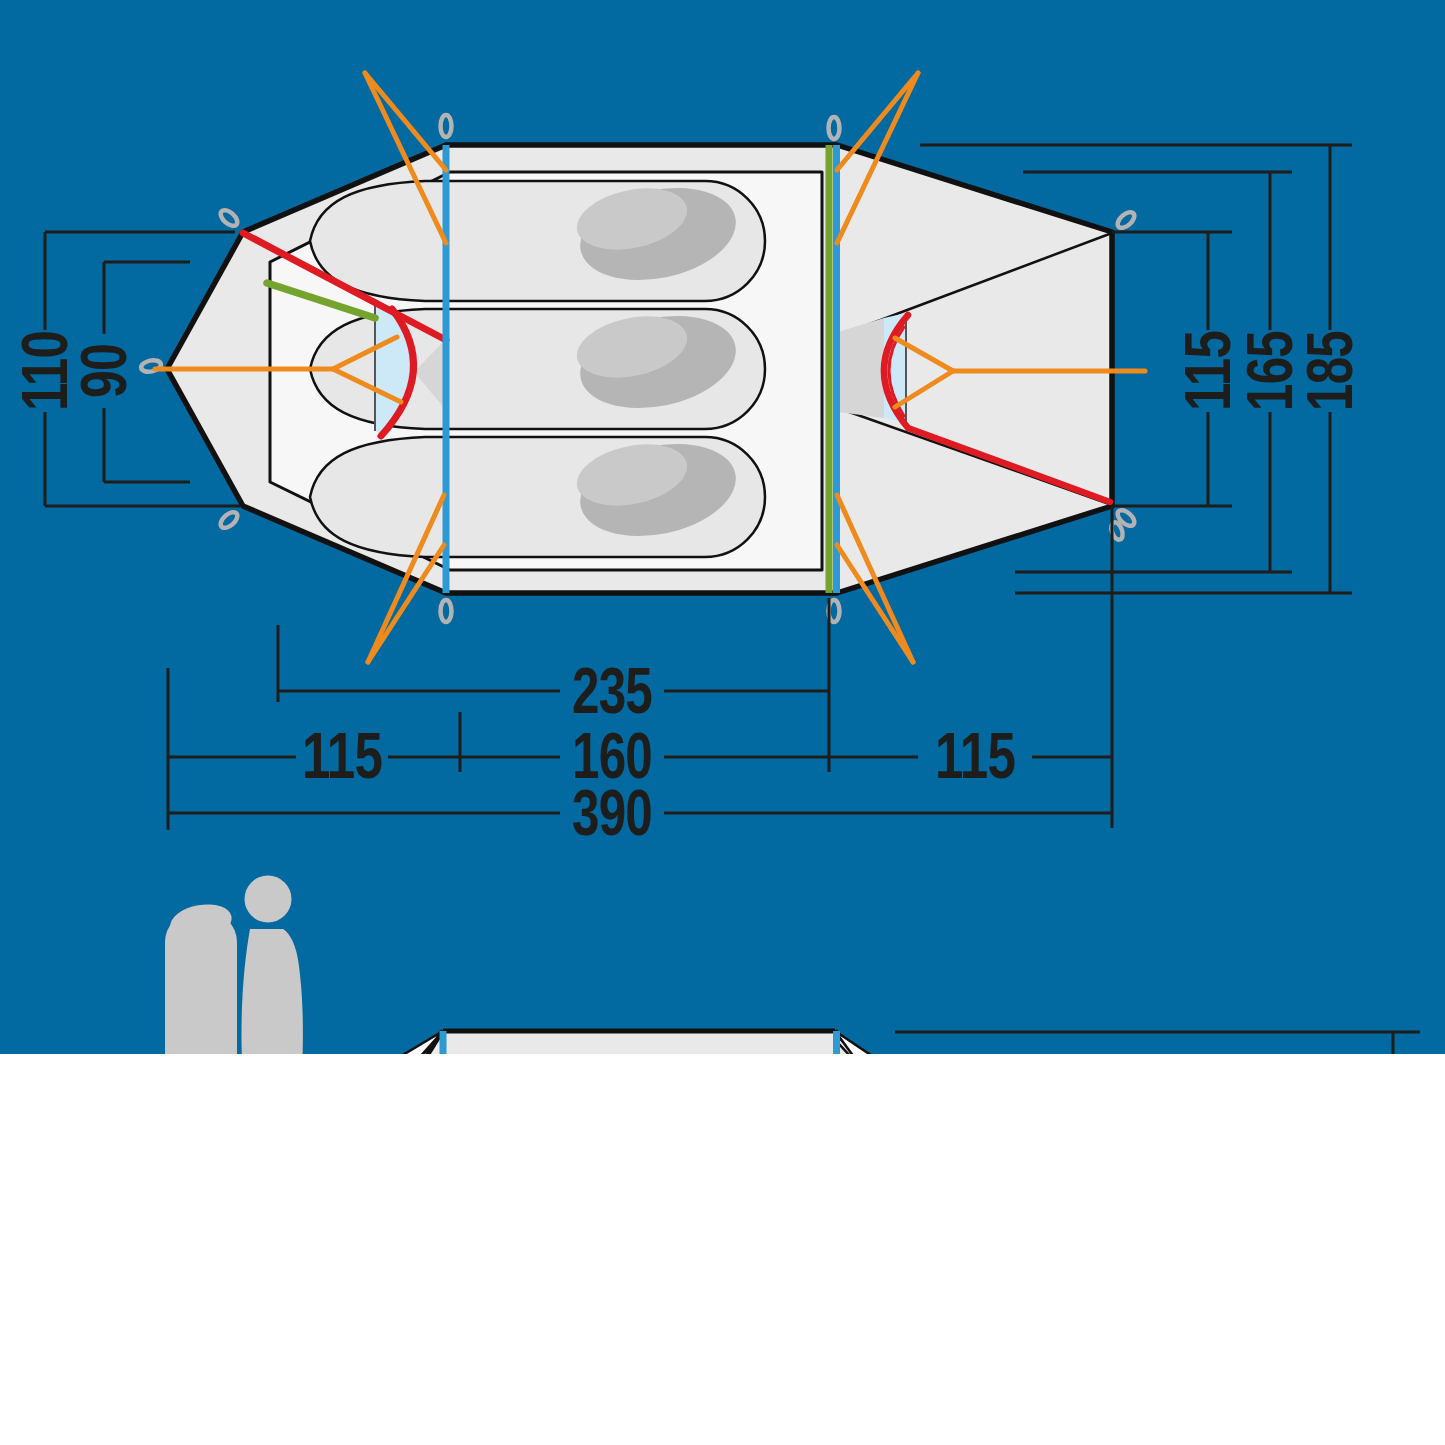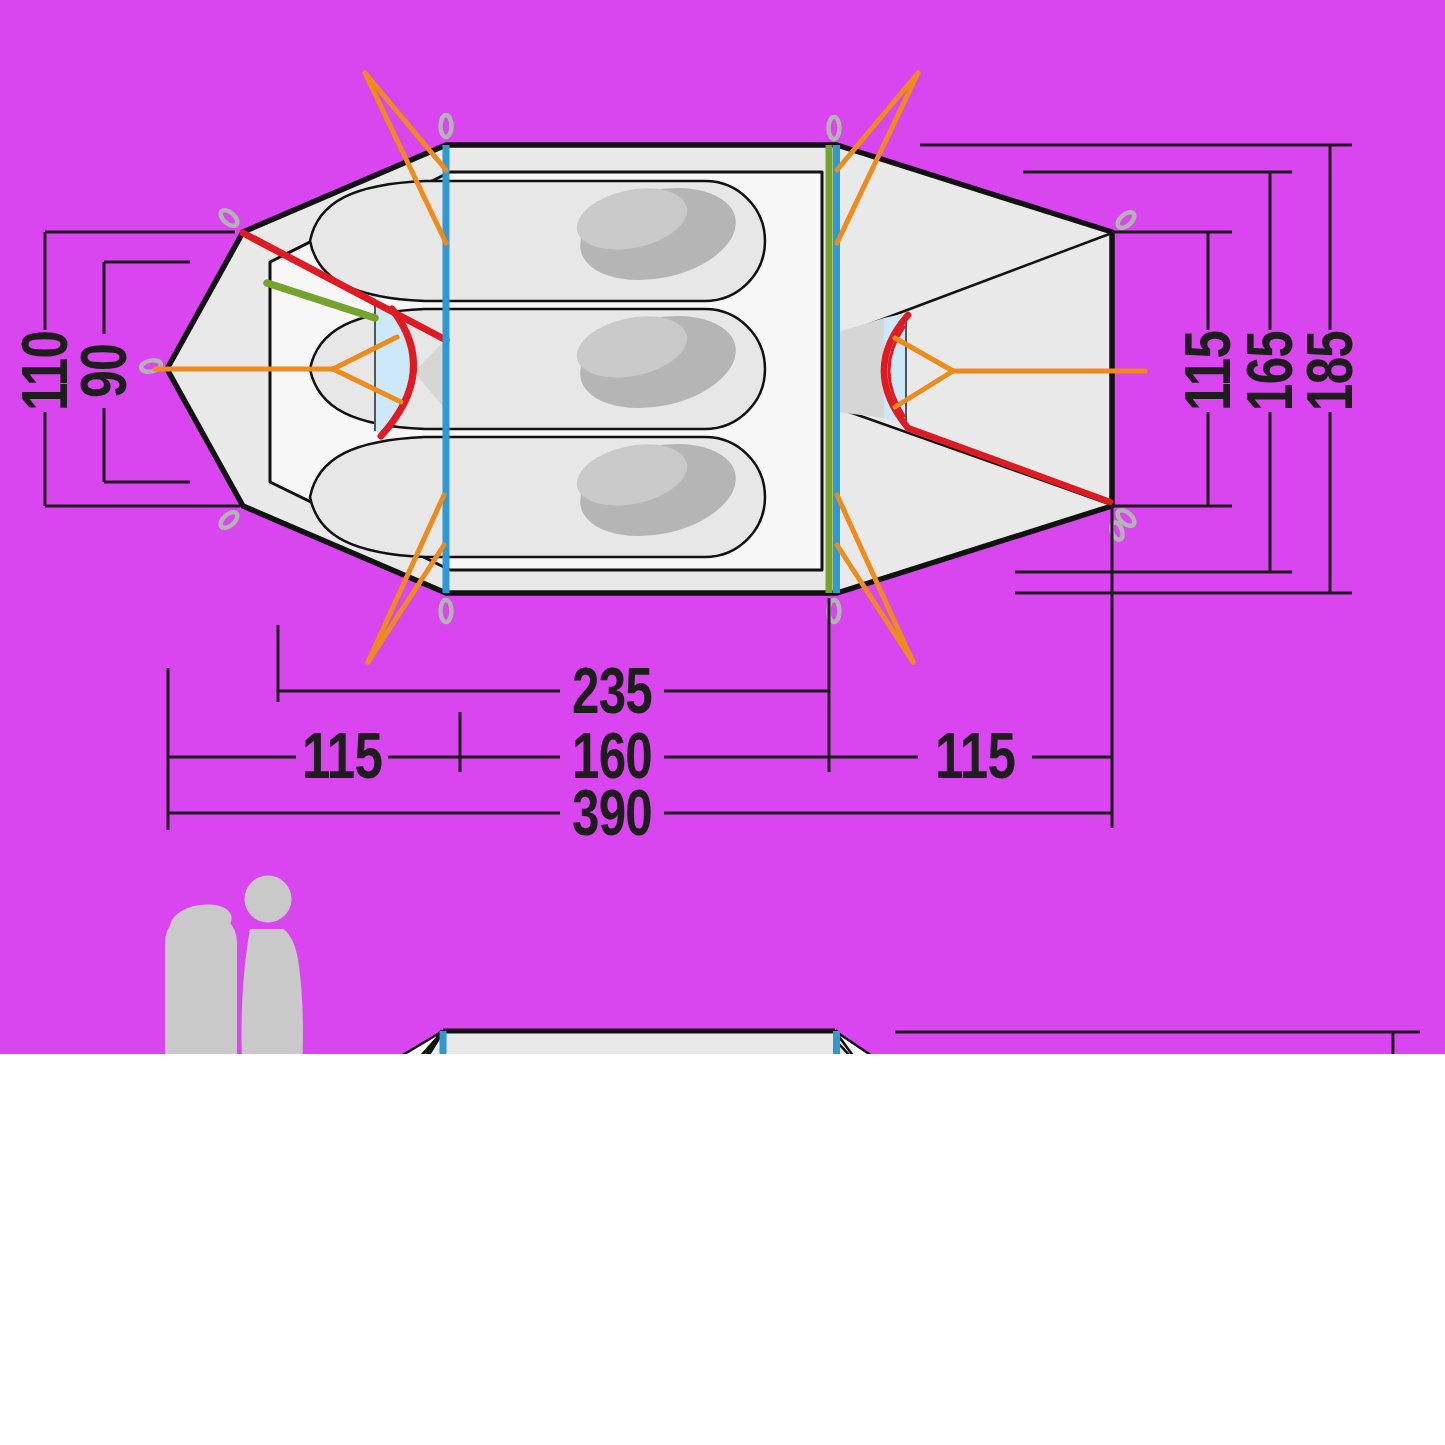--- a/index.html
+++ b/index.html
@@ -1,16 +1,16 @@
 <!DOCTYPE html>
 <html><head>
 <meta charset="utf-8">
 <style>
   html,body{margin:0;padding:0;background:#ffffff;}
-  .stage{width:1445px;height:1054px;position:relative;background:#d946ef;overflow:hidden;}
+  .stage{width:1445px;height:1054px;position:relative;background:#0369a1;overflow:hidden;}
   svg{display:block;}
   text.dim{
     font-family:"Liberation Sans", sans-serif;
     font-weight:700;
     font-size:64px;
     fill:#1d1d1b;
     letter-spacing:-1px;
   }
 </style>
 </head>

